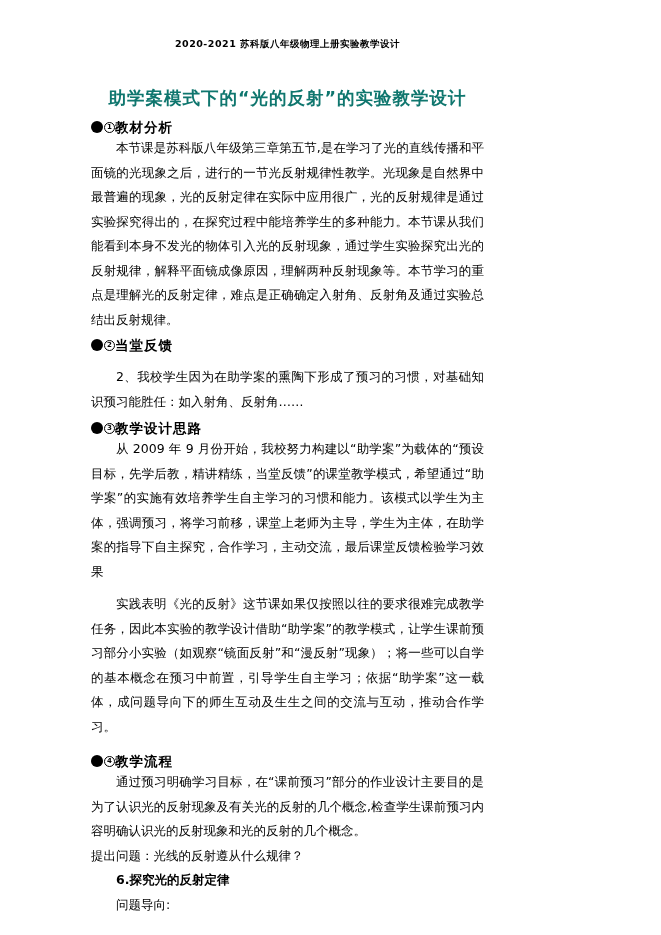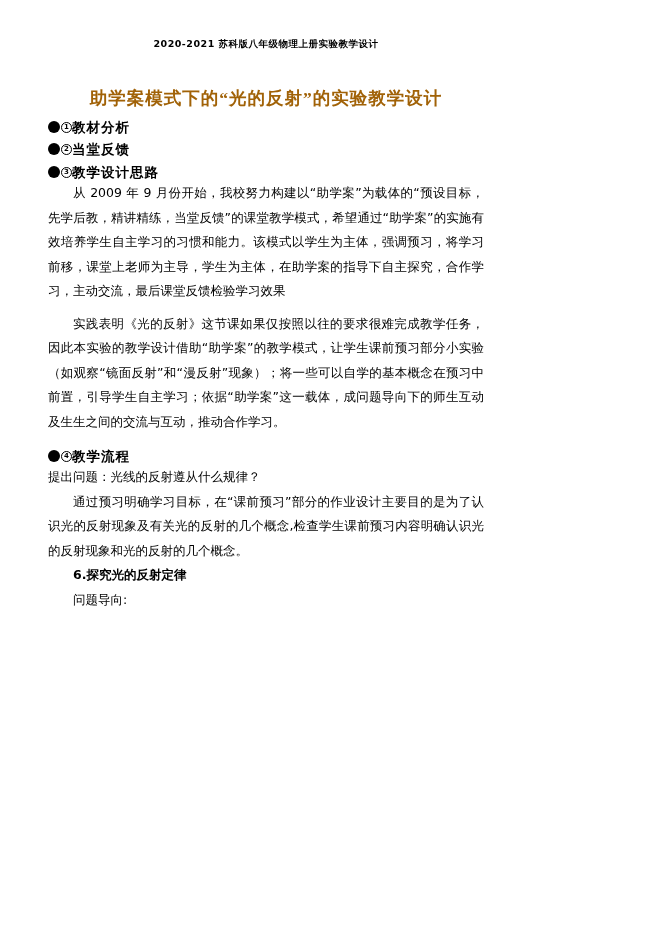--- a/index.html
+++ b/index.html
@@ -1,21 +1,21 @@
 <!DOCTYPE html>
 <html><head>
 <meta charset="utf-8">
 <style>
   html,body { margin:0; padding:0; background:#ffffff; }
   .page {
     position:relative;
     width:573px; height:935px;
     background:#ffffff;
     box-sizing:border-box;
-    padding:37px 89px 0 48px;
+    padding:37px 89px 0 91px;
     overflow:hidden;
     font-family:"DejaVu Sans", sans-serif;
     color:#000000;
   }
   .page-header {
     text-align:center;
     font-size:9.5px;
     font-weight:bold;
     line-height:13px;
     letter-spacing:0.5px;
@@ -77,53 +77,55 @@
   .gap-xs { margin-top:8px; }
   .sub-gap { margin-top:4px; }
 </style>
 </head>
 <body>
 
 <div class="page">
 
   <div class="page-header">2020-2021 苏科版八年级物理上册实验教学设计</div>
 
-  <h1 class="doc-title" style="color: #a16207; font-family: Liberation Serif, serif;">助学案模式下的“光的反射”的实验教学设计</h1>
+  <h1 class="doc-title" style="color: #0f766e;">助学案模式下的“光的反射”的实验教学设计</h1>
 
   <div class="sec-head h1">
     <span class="dot"></span>
     <span class="ring">
         <i>1</i>
       </span>
     <span class="sec-title">教材分析</span>
   </div>
+  <p class="para">本节课是苏科版八年级第三章第五节,是在学习了光的直线传播和平面镜的光现象之后，进行的一节光反射规律性教学。光现象是自然界中最普遍的现象，光的反射定律在实际中应用很广，光的反射规律是通过实验探究得出的，在探究过程中能培养学生的多种能力。本节课从我们能看到本身不发光的物体引入光的反射现象，通过学生实验探究出光的反射规律，解释平面镜成像原因，理解两种反射现象等。本节学习的重点是理解光的反射定律，难点是正确确定入射角、反射角及通过实验总结出反射规律。</p>
 
   <div class="sec-head h2">
     <span class="dot"></span>
     <span class="ring">
         <i>2</i>
       </span>
     <span class="sec-title">当堂反馈</span>
   </div>
+  <p class="para gap-sm">2、我校学生因为在助学案的熏陶下形成了预习的习惯，对基础知识预习能胜任：如入射角、反射角……</p>
 
   <div class="sec-head h3">
     <span class="dot"></span>
     <span class="ring">
         <i>3</i>
       </span>
     <span class="sec-title">教学设计思路</span>
   </div>
   <p class="para">从 2009 年 9 月份开始，我校努力构建以“助学案”为载体的“预设目标，先学后教，精讲精练，当堂反馈”的课堂教学模式，希望通过“助学案”的实施有效培养学生自主学习的习惯和能力。该模式以学生为主体，强调预习，将学习前移，课堂上老师为主导，学生为主体，在助学案的指导下自主探究，合作学习，主动交流，最后课堂反馈检验学习效果</p>
   <p class="para gap-xs">实践表明《光的反射》这节课如果仅按照以往的要求很难完成教学任务，因此本实验的教学设计借助“助学案”的教学模式，让学生课前预习部分小实验（如观察“镜面反射”和“漫反射”现象）；将一些可以自学的基本概念在预习中前置，引导学生自主学习；依据“助学案”这一载体，成问题导向下的师生互动及生生之间的交流与互动，推动合作学习。</p>
 
   <div class="sec-head h4">
     <span class="dot"></span>
     <span class="ring">
         <i>4</i>
       </span>
     <span class="sec-title">教学流程</span>
   </div>
+  <p class="para">通过预习明确学习目标，在“课前预习”部分的作业设计主要目的是为了认识光的反射现象及有关光的反射的几个概念,检查学生课前预习内容明确认识光的反射现象和光的反射的几个概念。</p>
   <p class="para flush">提出问题：光线的反射遵从什么规律？</p>
-  <p class="para">通过预习明确学习目标，在“课前预习”部分的作业设计主要目的是为了认识光的反射现象及有关光的反射的几个概念,检查学生课前预习内容明确认识光的反射现象和光的反射的几个概念。</p>
   <p class="para bold">6.探究光的反射定律</p>
   <p class="para">问题导向:</p>
 
 </div>
 
 </body></html>

